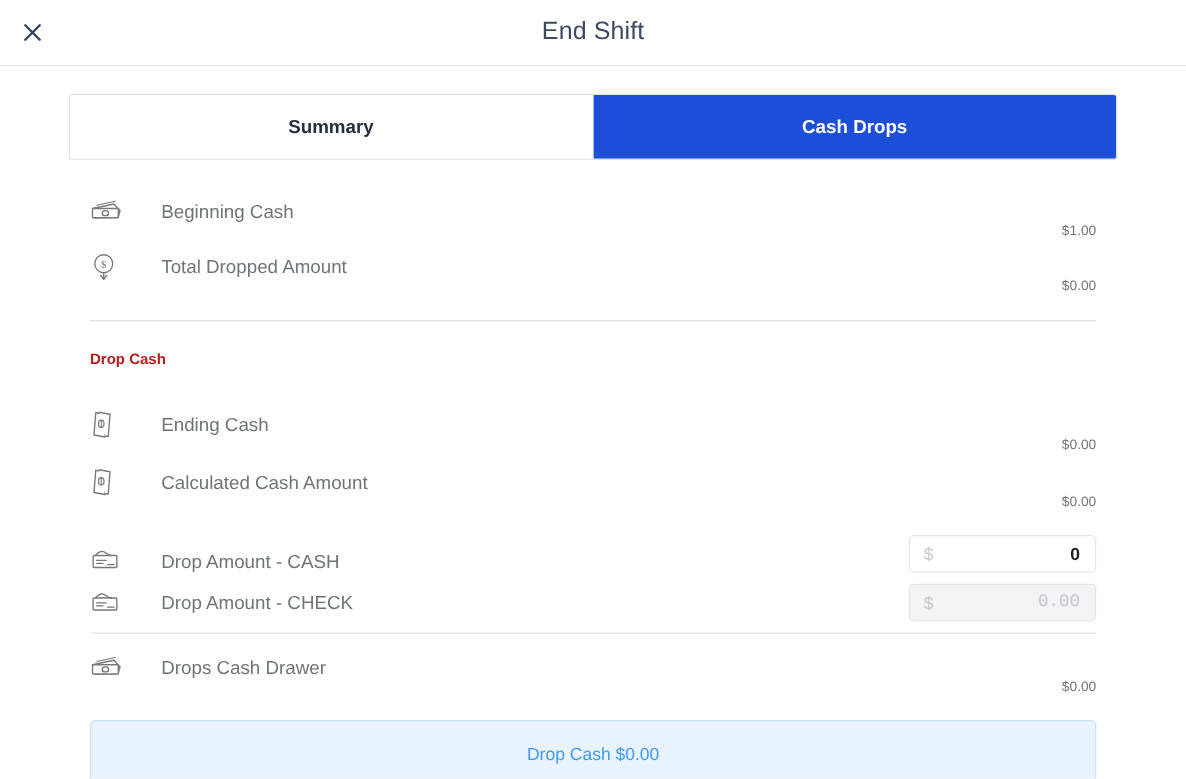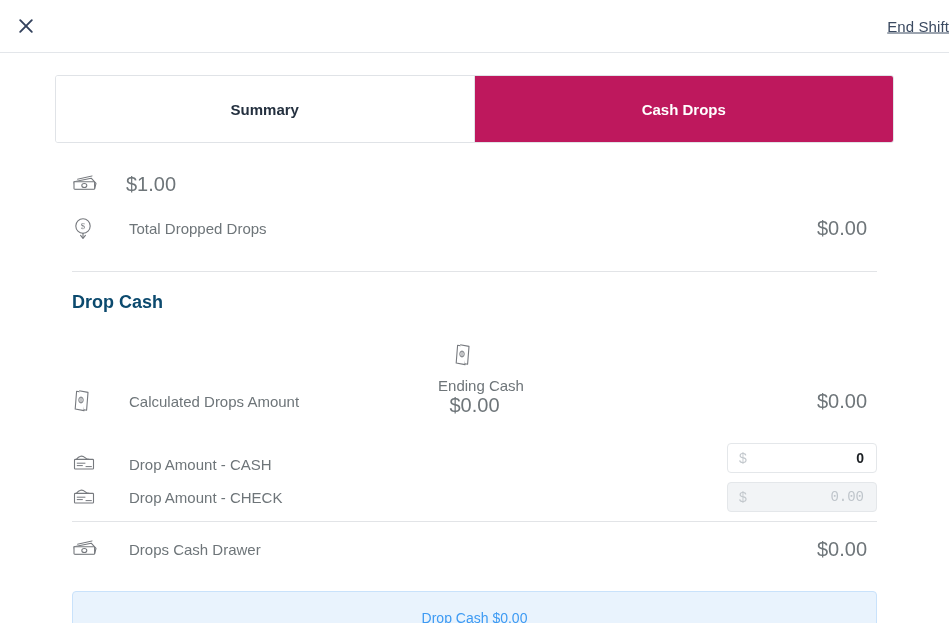--- a/index.html
+++ b/index.html
@@ -35,58 +35,57 @@
     justify-content: center;
     cursor: pointer;
   }
   .close-btn svg { display: block; }
   .modal-title {
     position: absolute;
     left: 0;
     right: 0;
     top: 50%;
     transform: translateY(-50%);
-    text-align: right;
-    font-size: 15px;
+    text-align: center;
+    font-size: 20px;
     color: #3b4a61;
     letter-spacing: 0.1px;
-    text-decoration: underline;
   }
 
   
   .modal-body {
     padding: 0 55px;
     box-sizing: border-box;
   }
 
   
   .tabs {
     display: flex;
     margin-top: 22px;
-    height: 68px;
+    height: 53px;
     border: 1px solid #e0e3e7;
     border-radius: 3px;
     overflow: hidden;
     box-sizing: border-box;
   }
   .tab {
     flex: 0 0 50%;
     display: flex;
     align-items: center;
     justify-content: center;
     font-size: 15px;
     font-weight: bold;
     cursor: pointer;
     box-sizing: border-box;
     background: #ffffff;
     color: #24303f;
   }
   .tab.inactive { border-right: 1px solid #e0e3e7; }
   .tab.active {
-    background: #be185d;
+    background: #1d4ed8;
     color: #ffffff;
   }
 
   
   .rows {
     padding: 0 17px;
     box-sizing: border-box;
   }
   .row {
     display: flex;
@@ -103,36 +102,37 @@
   }
   .row-icon svg { display: block; }
   .row-label {
     flex: 1 1 auto;
     font-size: 15px;
     color: #6e7579;
     padding-left: 13px;
   }
   .row-value {
     flex: 0 0 auto;
-    font-size: 20px;
+    font-size: 11px;
     color: #6e7579;
-    text-align: center;
+    text-align: right;
     min-width: 70px;
+    margin-top: 32px;
   }
 
   .divider {
     height: 1px;
     background: #e2e4e7;
     margin: 0 17px;
   }
 
   .section-title {
-    font-size: 18px;
+    font-size: 12px;
     font-weight: bold;
-    color: #0c4a6e;
+    color: #b91c1c;
     padding: 0 17px;
     height: 44px;
     display: flex;
     align-items: center;
   }
 
   
   .row-input-wrap {
     flex: 0 0 150px;
     position: relative;
@@ -216,44 +216,45 @@
 
     <div class="row" style="margin-top:19px;">
       <div class="row-icon">
         <svg width="26" height="20" viewBox="0 0 26 20" aria-hidden="true">
           <path d="M2 7.8 L19.2 4.2 L24 9.4 L22.6 14.8 L3.4 15.2 Z" fill="#ffffff" stroke="#76797e" stroke-width="1.1" stroke-linejoin="round"></path>
           <rect x="2" y="7.8" width="20.6" height="7.4" rx="0.6" fill="#ffffff" stroke="#76797e" stroke-width="1.1"></rect>
           <ellipse cx="12.3" cy="11.5" rx="2.5" ry="2" fill="none" stroke="#76797e" stroke-width="1.1"></ellipse>
           <path d="M5.6 5.2 L20 2" fill="none" stroke="#76797e" stroke-width="1" stroke-linecap="round"></path>
         </svg>
       </div>
+      <div class="row-label">Beginning Cash</div>
       <div class="row-value">$1.00</div>
     </div>
 
     <div class="row">
       <div class="row-icon">
         <svg width="22" height="24" viewBox="0 0 22 24" aria-hidden="true">
           <circle cx="11" cy="10" r="7.2" fill="#ffffff" stroke="#76797e" stroke-width="1.1"></circle>
           <path d="M11 17.2 L11 21.8" stroke="#76797e" stroke-width="1.1" stroke-linecap="round"></path>
           <path d="M8.6 19.4 L11 22.4 L13.4 19.4" fill="none" stroke="#76797e" stroke-width="1.1" stroke-linecap="round" stroke-linejoin="round"></path>
           <text x="11" y="13.4" font-family="Liberation Serif, serif" font-size="8.6" fill="#76797e" text-anchor="middle">$</text>
         </svg>
       </div>
-      <div class="row-label">Total Dropped Drops</div>
+      <div class="row-label">Total Dropped Amount</div>
       <div class="row-value">$0.00</div>
     </div>
   </div>
 
   <div class="divider" style="margin-top:21px;"></div>
 
   <div class="section-title" style="margin-top:8px;">Drop Cash</div>
 
   <div class="rows">
 
-    <div class="row" style="margin-top:9px;flex-direction:column;">
+    <div class="row" style="margin-top:9px;">
       <div class="row-icon">
         <svg width="24" height="26" viewBox="0 0 24 26" aria-hidden="true">
           <path d="M4.6 3.2 L13.4 4.8 L12 22.6 L3.2 21 Z" fill="#ffffff" stroke="#76797e" stroke-width="1.1" stroke-linejoin="round"></path>
           <path d="M7.2 2.8 L16 4.4 L14.6 22.2 L12 21.8" fill="#ffffff" stroke="#76797e" stroke-width="1.1" stroke-linejoin="round"></path>
           <ellipse cx="9" cy="12" rx="2.2" ry="3" fill="none" stroke="#76797e" stroke-width="1"></ellipse>
           <path d="M9 9.6 L9 14.6" stroke="#76797e" stroke-width="0.9" stroke-linecap="round"></path>
         </svg>
       </div>
       <div class="row-label">Ending Cash</div>
       <div class="row-value">$0.00</div>
@@ -261,21 +262,21 @@
 
     <div class="row" style="margin-top:2px;">
       <div class="row-icon">
         <svg width="24" height="26" viewBox="0 0 24 26" aria-hidden="true">
           <path d="M4.6 3.2 L13.4 4.8 L12 22.6 L3.2 21 Z" fill="#ffffff" stroke="#76797e" stroke-width="1.1" stroke-linejoin="round"></path>
           <path d="M7.2 2.8 L16 4.4 L14.6 22.2 L12 21.8" fill="#ffffff" stroke="#76797e" stroke-width="1.1" stroke-linejoin="round"></path>
           <ellipse cx="9" cy="12" rx="2.2" ry="3" fill="none" stroke="#76797e" stroke-width="1"></ellipse>
           <path d="M9 9.6 L9 14.6" stroke="#76797e" stroke-width="0.9" stroke-linecap="round"></path>
         </svg>
       </div>
-      <div class="row-label">Calculated Drops Amount</div>
+      <div class="row-label">Calculated Cash Amount</div>
       <div class="row-value">$0.00</div>
     </div>
 
     <div class="row" style="height:48px;margin-top:2px;align-items:flex-end;">
       <div class="row-icon">
         <svg width="26" height="20" viewBox="0 0 26 20" aria-hidden="true">
           <rect x="2.5" y="6.4" width="19" height="9.6" rx="0.8" fill="#ffffff" stroke="#76797e" stroke-width="1.1"></rect>
           <path d="M4.4 6.4 C7 2.6 10.4 2.2 13 4.6 C14.4 6 15.4 6.4 17 6.4" fill="none" stroke="#76797e" stroke-width="1.1" stroke-linecap="round"></path>
           <path d="M5.2 10.2 L13 10.2 M5.2 12.6 L10.4 12.6" stroke="#76797e" stroke-width="1" stroke-linecap="round"></path>
           <path d="M14 13.6 L19.4 13.6" stroke="#76797e" stroke-width="1" stroke-linecap="round"></path>

